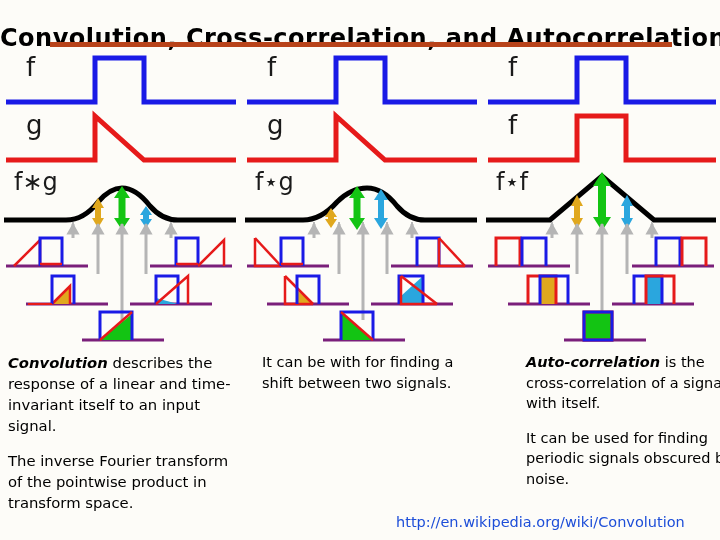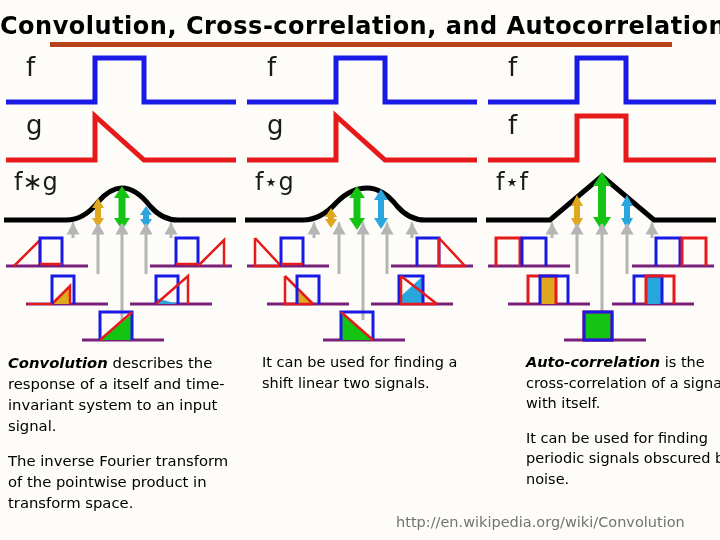--- a/index.html
+++ b/index.html
@@ -7,21 +7,21 @@
     width:720px;height:540px;
     background:#fdfcf8;
     font-family:"DejaVu Sans","Liberation Sans",sans-serif;
     overflow:hidden;
     position:relative;
   }
   #stage{position:absolute;left:0;top:0;width:720px;height:540px;}
 
   
   .title{
-    position:absolute;left:0;top:12px;width:720px;
+    position:absolute;left:0;top:24px;width:720px;
     font-size:24px;
     font-weight:bold;
     letter-spacing:0.5px;
     color:#000;
     font-family:"DejaVu Sans","Liberation Sans",sans-serif;
     white-space:nowrap;
   }
   .title-rule{
     position:absolute;left:50px;top:42px;width:622px;height:5px;
     background:#b8431a;
@@ -63,21 +63,21 @@
     line-height:1.42;
     color:#000;
     font-family:"DejaVu Sans","Liberation Sans",sans-serif;
     margin:0 0 14px 0;
   }
   .tc-a .para{font-size:14.8px;}
   .lead{font-weight:bold;font-style:italic;}
 
   .url{
     position:absolute;left:396px;top:514px;
-    font-size:14.5px;color:#737373;
+    font-size:14.5px;color:#1d4ed8;
     font-family:"DejaVu Sans","Liberation Sans",sans-serif;
     white-space:nowrap;
   }
 </style>
 </head>
 <body>
 
 <div id="stage">
 
   <div class="title">Convolution, Cross-correlation, and Autocorrelation</div>
@@ -372,26 +372,26 @@
           <line x1="82" y1="116" x2="164" y2="116" stroke="#7a1f7a" stroke-width="3"></line>
           <rect x="102" y="88" width="28" height="28" fill="#13c413"></rect>
           <rect x="102" y="88" width="28" height="28" fill="none" stroke="#e61a1a" stroke-width="3"></rect>
           <rect x="102" y="88" width="28" height="28" fill="none" stroke="#1a1ae6" stroke-width="3"></rect>
         </g>
       </svg>
     </div>
   </div>
 
   <div class="textcol tc-a">
-    <p class="para"><span class="lead">Convolution</span><span> describes the response of a itself and time-invariant system to an input signal.</span></p>
+    <p class="para"><span class="lead">Convolution</span><span> describes the response of a linear and time-invariant itself to an input signal.</span></p>
     <p class="para">The inverse Fourier transform of the pointwise product in transform space.</p>
   </div>
 
   <div class="textcol tc-b">
-    <p class="para">It can be used for finding a shift linear two signals.</p>
+    <p class="para">It can be with for finding a shift between two signals.</p>
   </div>
 
   <div class="textcol tc-c">
     <p class="para"><span class="lead">Auto-correlation</span><span> is the cross-correlation of a signal with itself.</span></p>
     <p class="para">It can be used for finding periodic signals obscured by noise.</p>
   </div>
 
   <div class="url">http://en.wikipedia.org/wiki/Convolution</div>
 
 </div>

